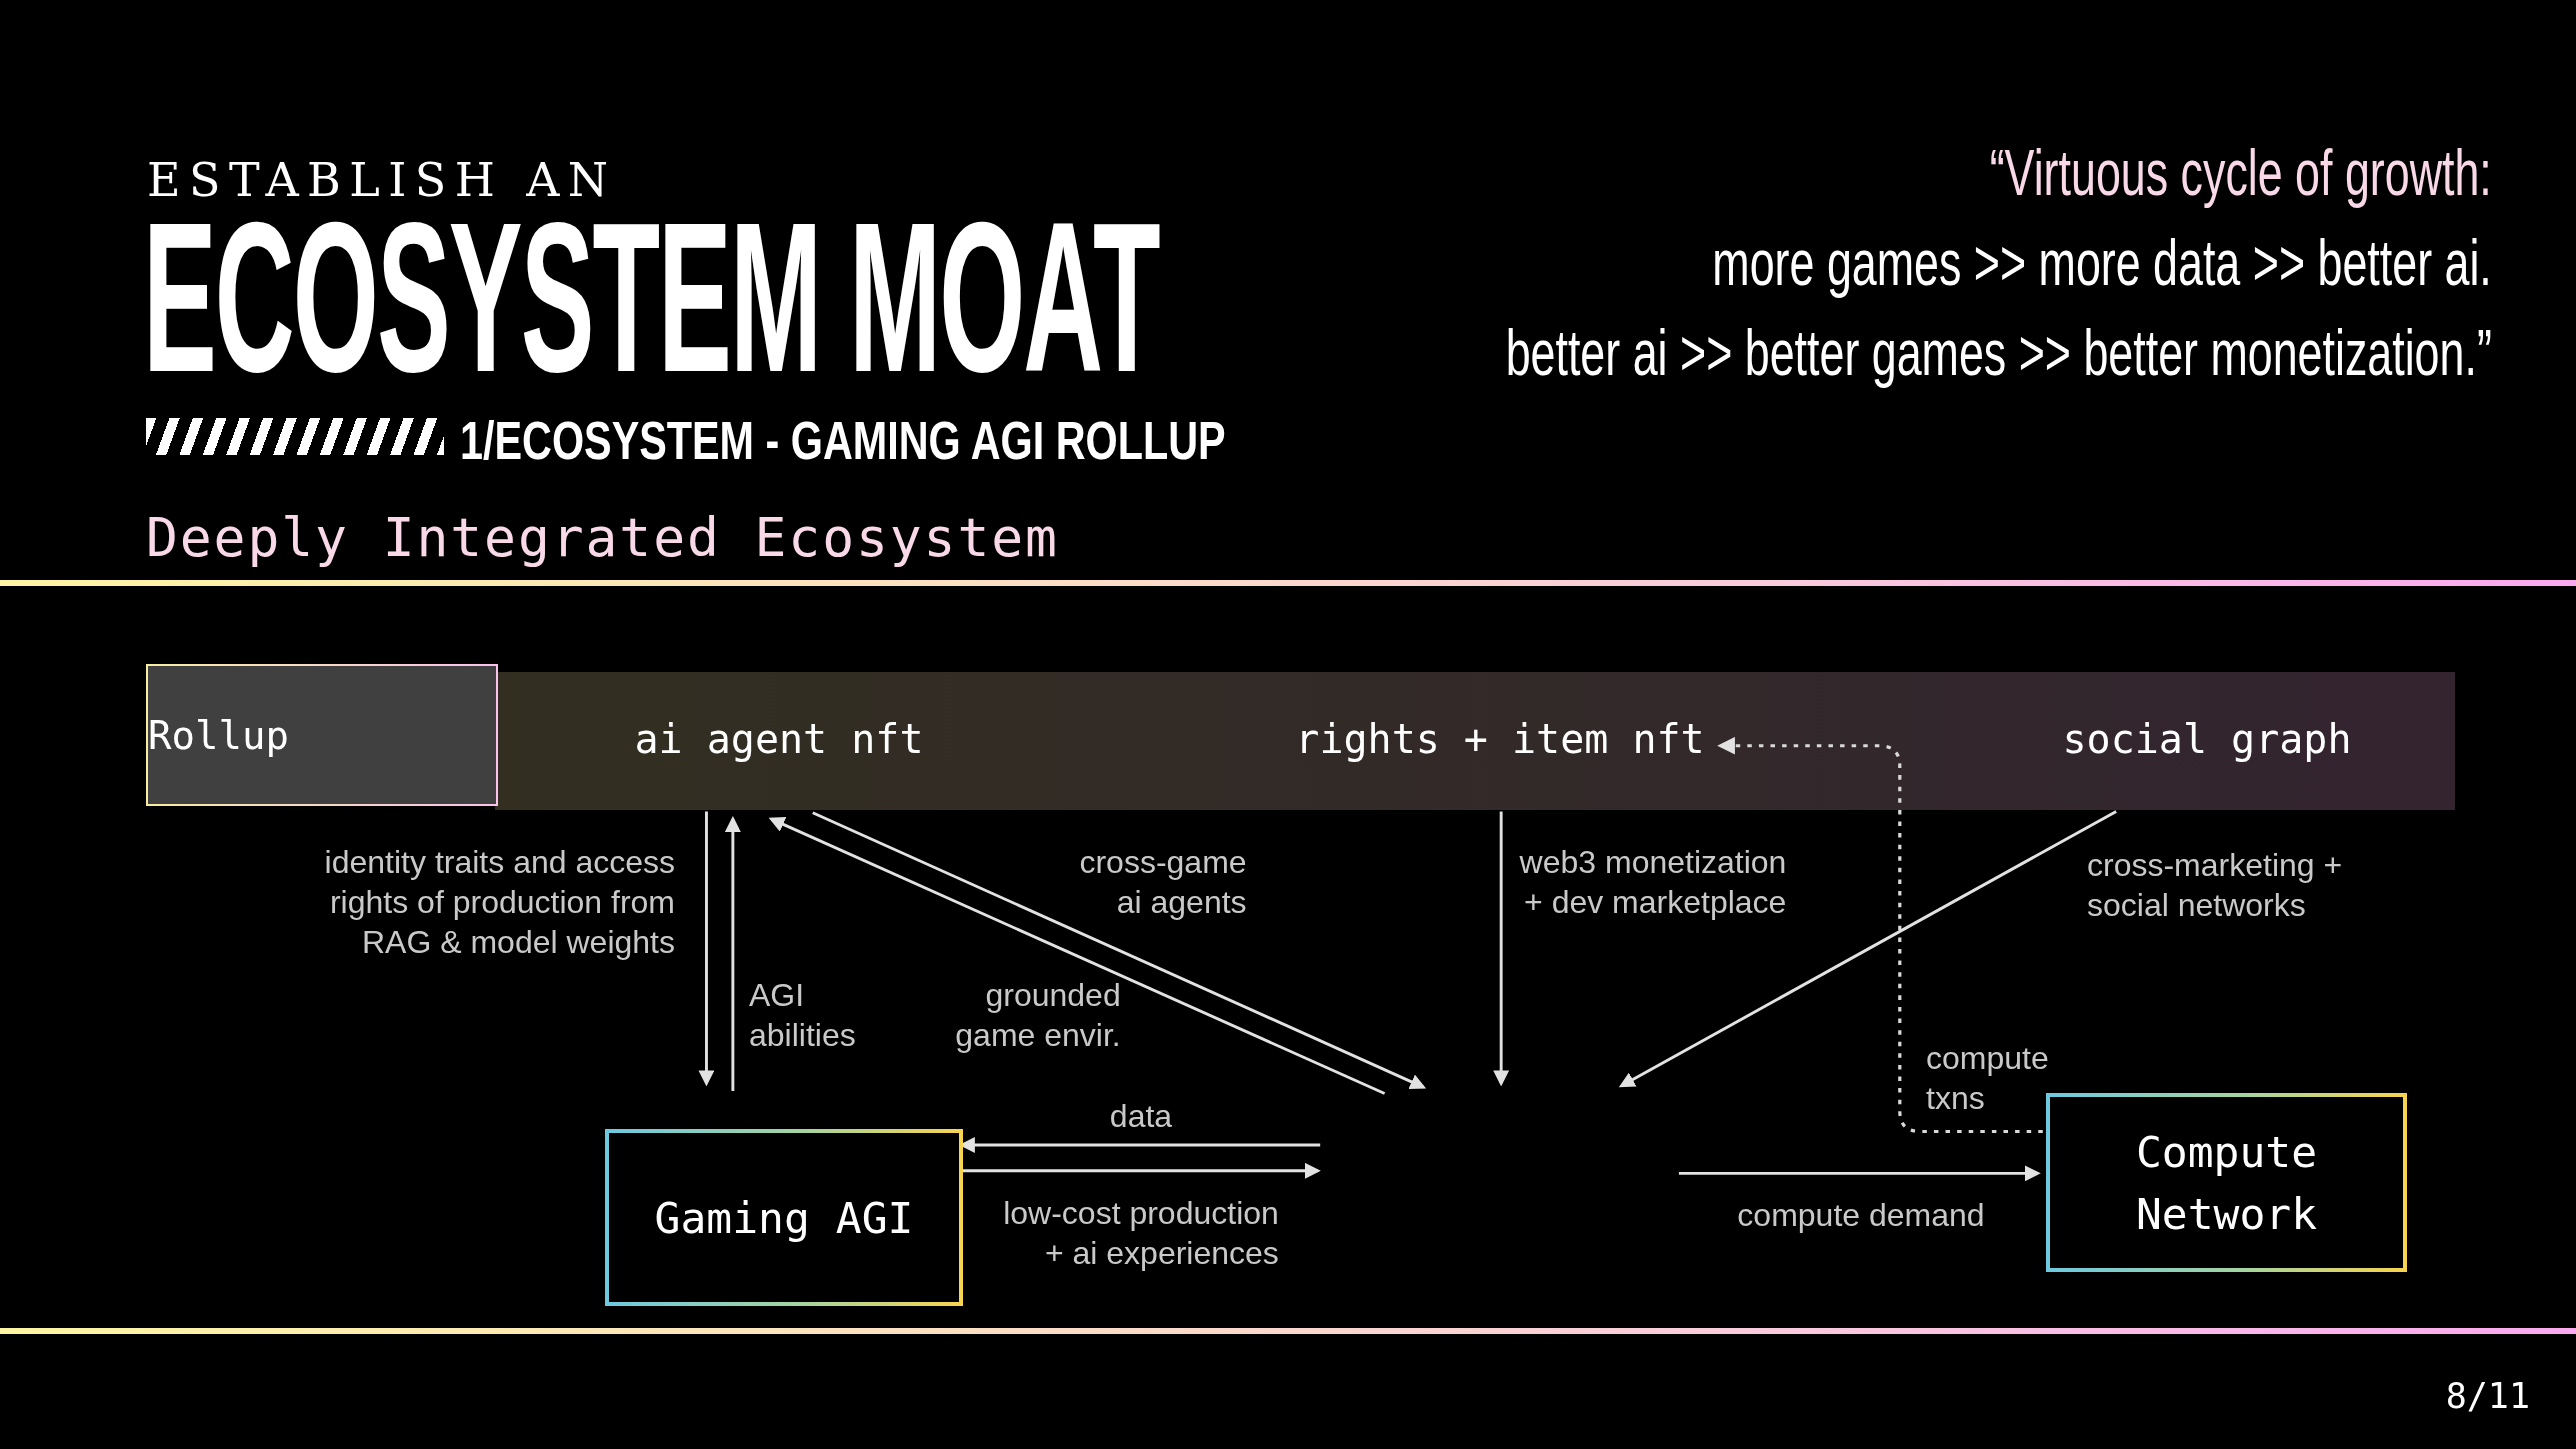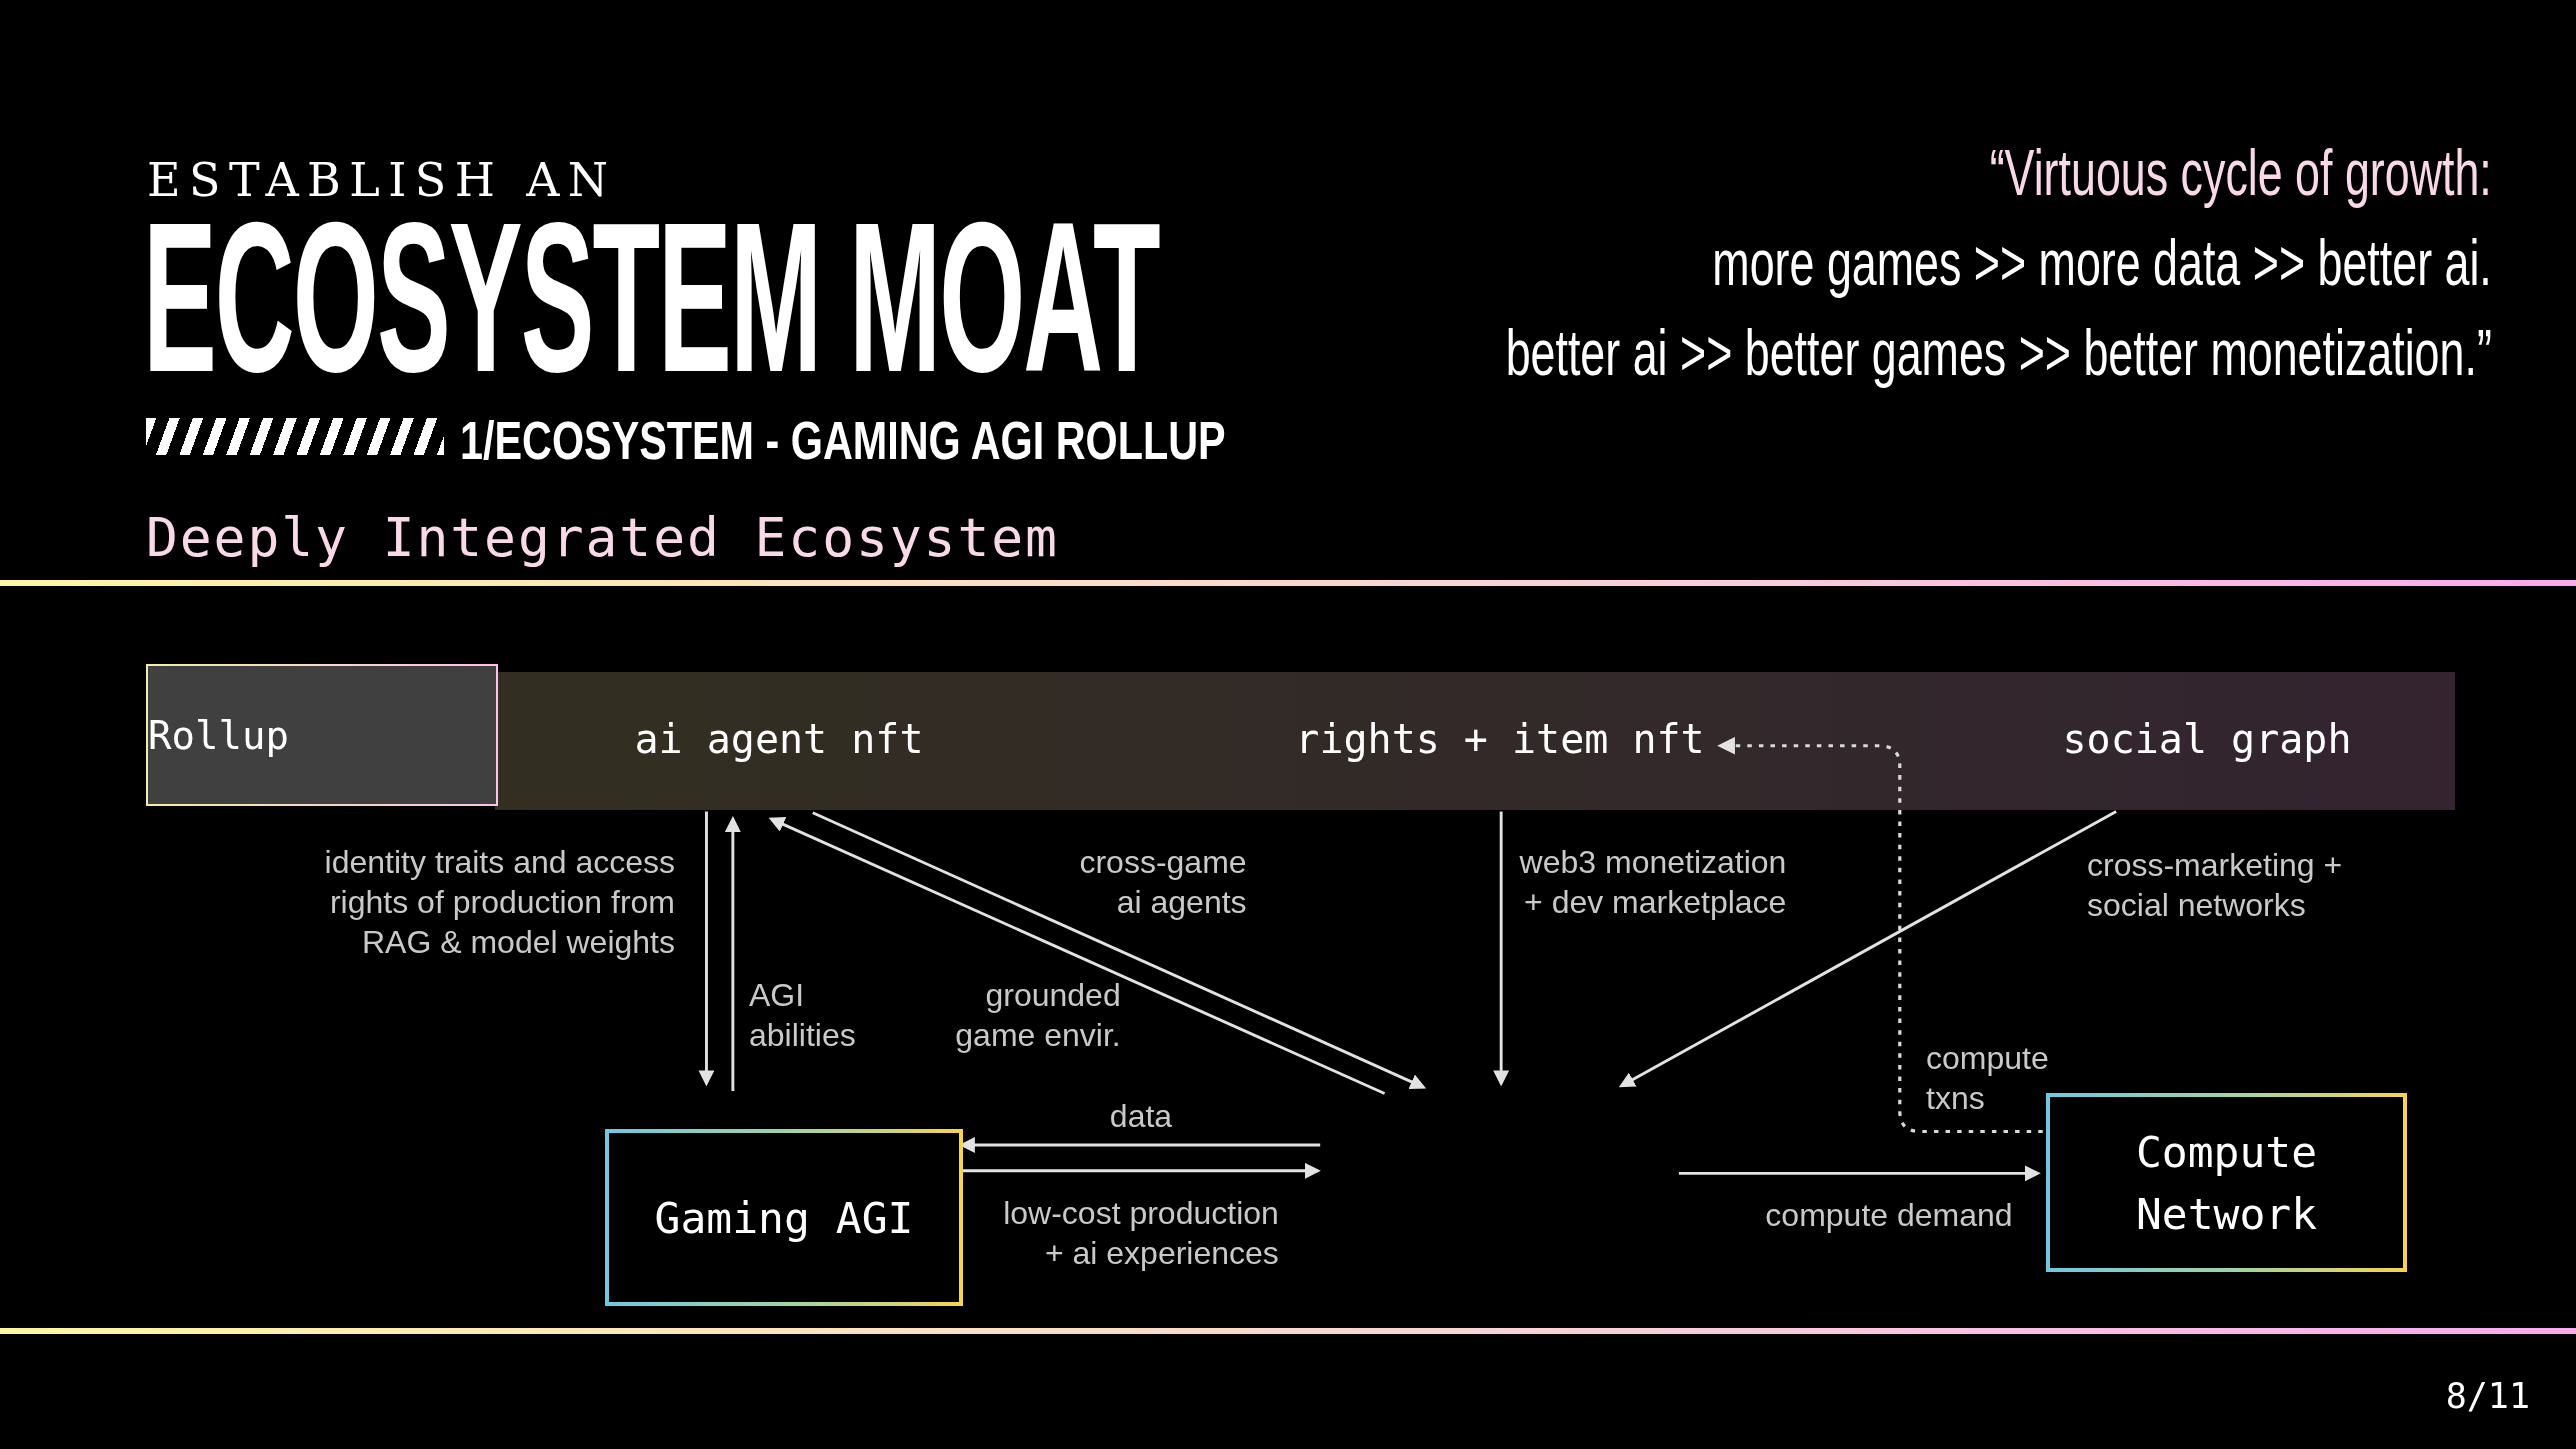--- a/index.html
+++ b/index.html
@@ -52,21 +52,21 @@
   .lbl.center{transform:translateX(-50%);text-align:right;}
   .lbl.right{text-align:right;}
   .lbl-identity{right:1901px;top:842px;}
   .lbl-agi{left:749px;top:975px;}
   .lbl-grounded{left:1038px;top:975px;}
   .lbl-crossgame{left:1163px;top:842px;}
   .lbl-web3{left:1653px;top:842px;}
   .lbl-crossmkt{left:2087px;top:845px;}
   .lbl-data{left:1141px;top:1096px;}
   .lbl-lowcost{left:1141px;top:1193px;}
-  .lbl-demand{left:1861px;top:1195px;margin-left:28px;}
+  .lbl-demand{left:1861px;top:1195px;}
   .lbl-txns{left:1926px;top:1038px;}
 
   svg.wires{position:absolute;left:0;top:0;width:2576px;height:1449px;pointer-events:none;}
   .wire{stroke:#e2e2e2;stroke-width:4.5;fill:none;}
   .wire.dotted{stroke:#d9d9d9;stroke-width:5;stroke-dasharray:7 11;}
 
   .footer-page{position:absolute;right:46px;top:1376px;color:#fff;
                font-family:"DejaVu Sans Mono",monospace;font-size:35px;}
 </style>
 </head>

